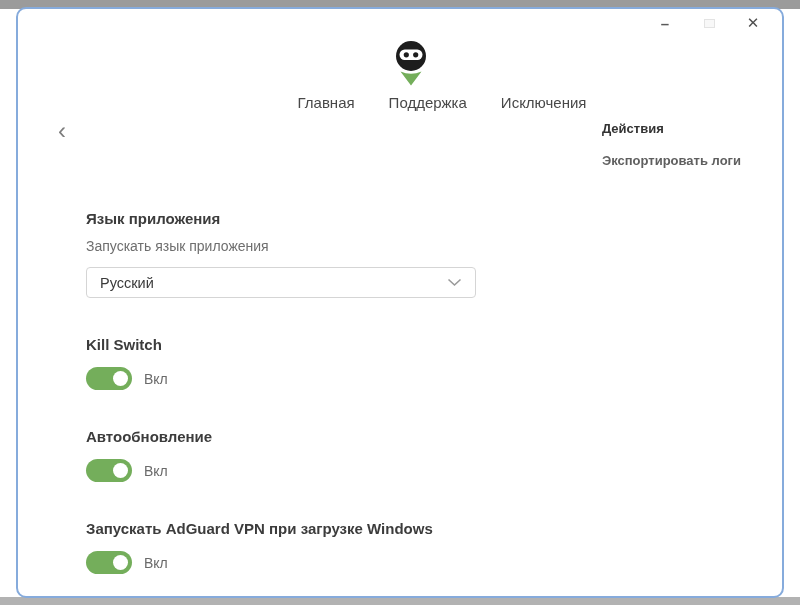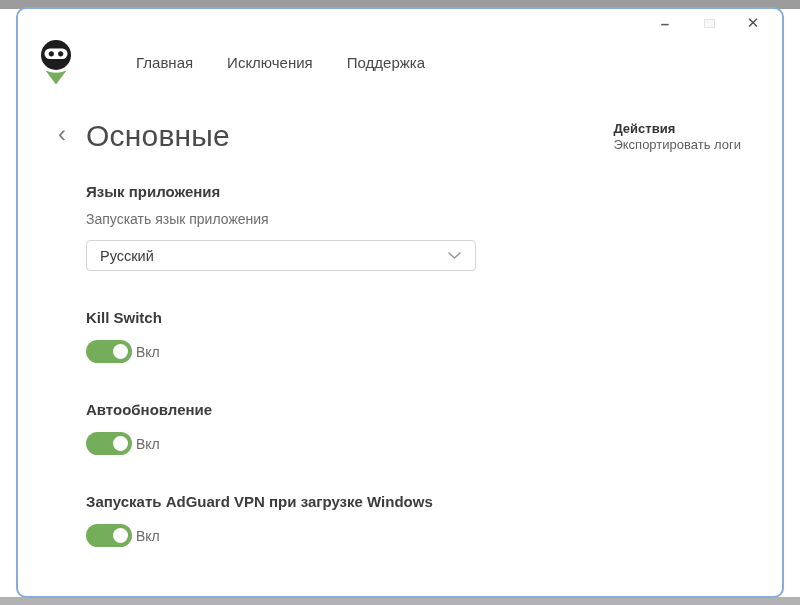--- a/index.html
+++ b/index.html
@@ -47,20 +47,21 @@
     background: #f8f8f8;
   }
   .winbtn.close { font-size: 15px; color: #4f4f4f; }
 
   
   .topnav {
     display: flex;
     align-items: center;
     padding: 2px 0 0 22px;
     height: 48px;
+    flex-direction: column;
   }
   .logo { width: 32px; height: 46px; margin-top: 2px; flex: 0 0 auto; }
   .tabs {
     display: flex;
     align-items: center;
     margin-left: 62px;
     gap: 30px;
   }
   .tab {
     font-size: 15px;
@@ -93,23 +94,23 @@
     padding-bottom: 4px;
   }
   .page-title {
     font-size: 30px;
     font-weight: 400;
     color: #4a4a4a;
     letter-spacing: 0.2px;
   }
   .actions { text-align: left; padding-top: 2px; }
   .actions-title { font-size: 13px; font-weight: 700; color: #333333; }
-  .actions-link { font-size: 13px; color: #5f5f5f; margin-top: 1px; cursor: pointer; }
-
-  .section { margin-top: 30px; }
+  .actions-link { font-size: 13px; color: #5f5f5f; margin-top: 17px; cursor: pointer; font-weight: bold; }
+
+  .section { margin-top: 42px; }
   .section-title { font-size: 15px; font-weight: 700; color: #3c3c3c; }
   .section-sub { font-size: 14px; color: #6e6e6e; margin-top: 11px; }
   .section-desc {
     font-size: 14px; color: #6e6e6e;
     margin-top: 11px; max-width: 452px; line-height: 1.55;
   }
 
   .select {
     margin-top: 13px;
     width: 390px; height: 31px;
@@ -136,21 +137,21 @@
   .toggle.toggle-on { background: var(--accent, #74ae5b); }
   .toggle .knob {
     position: absolute;
     top: 4px; left: 4px;
     width: 15px; height: 15px;
     border-radius: 50%;
     background: #ffffff;
     transition: left .1s;
   }
   .toggle.toggle-on .knob { left: 27px; }
-  .toggle-label { font-size: 14px; color: #6a6a6a; margin-left: 4px; }
+  .toggle-label { font-size: 14px; color: #6a6a6a; margin-left: 12px; }
 
   .mt-big { margin-top: 38px; }
 </style>
 </head>
 <body>
 
 <div class="strip top"></div>
 <div class="strip bottom"></div>
 
 <div class="window">
@@ -168,31 +169,30 @@
       <svg width="32" height="46" viewBox="0 0 32 46">
         <circle cx="16" cy="15" r="15" fill="#1d1d1d"></circle>
         <rect x="4.5" y="8.5" width="23" height="10.5" rx="5.2" fill="#ffffff"></rect>
         <circle cx="11.3" cy="13.8" r="2.6" fill="#1d1d1d"></circle>
         <circle cx="20.7" cy="13.8" r="2.6" fill="#1d1d1d"></circle>
         <path d="M5.5 30.5 Q16 35 26.5 30.5 L16 44.5 Z" fill="#74ae5b"></path>
       </svg>
     </div>
     <nav class="tabs">
       <div class="tab">Главная</div>
+      <div class="tab">Поддержка</div>
       <div class="tab">Исключения</div>
-      <div class="tab">Поддержка</div>
     </nav>
   </div>
 
   <div class="content">
 
     <div class="header-row">
       <div class="title-group">
         <span class="back">‹</span>
-        <h1 class="page-title">Основные</h1>
       </div>
       <div class="actions">
         <div class="actions-title">Действия</div>
         <div class="actions-link">Экспортировать логи</div>
       </div>
     </div>
 
     <div class="section">
       <div class="section-title">Язык приложения</div>
       <div class="section-sub">Запускать язык приложения</div>

